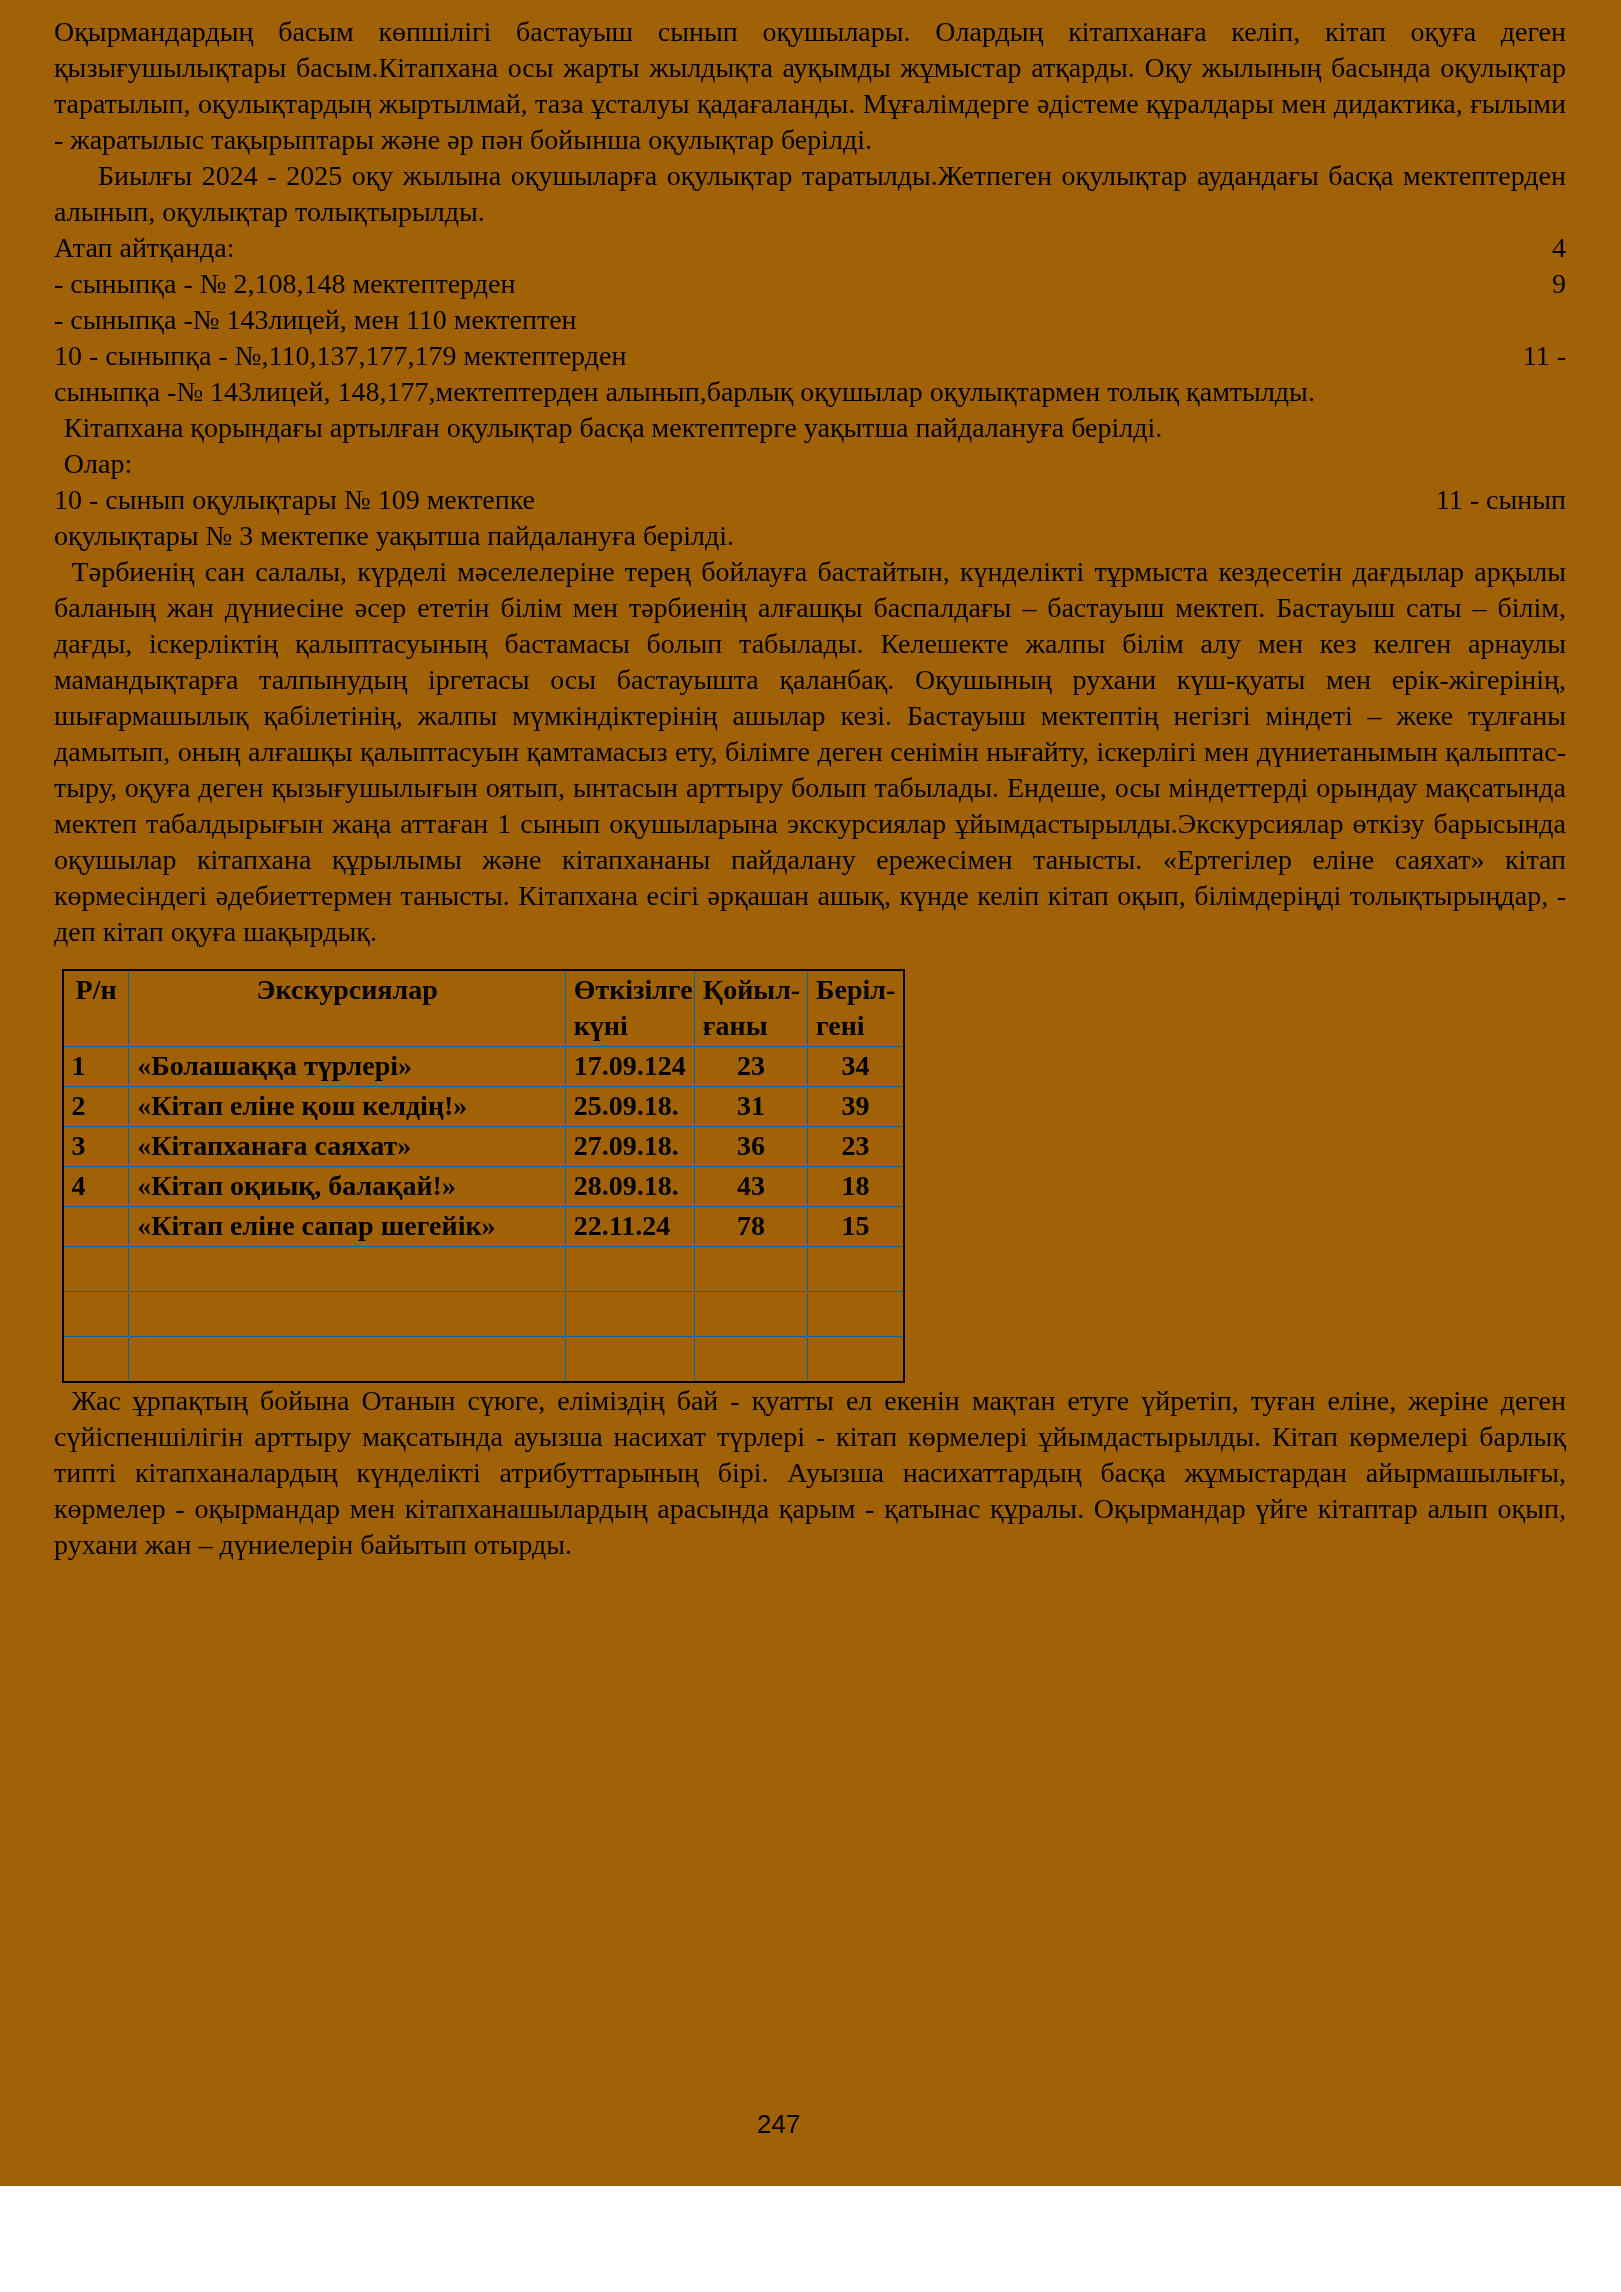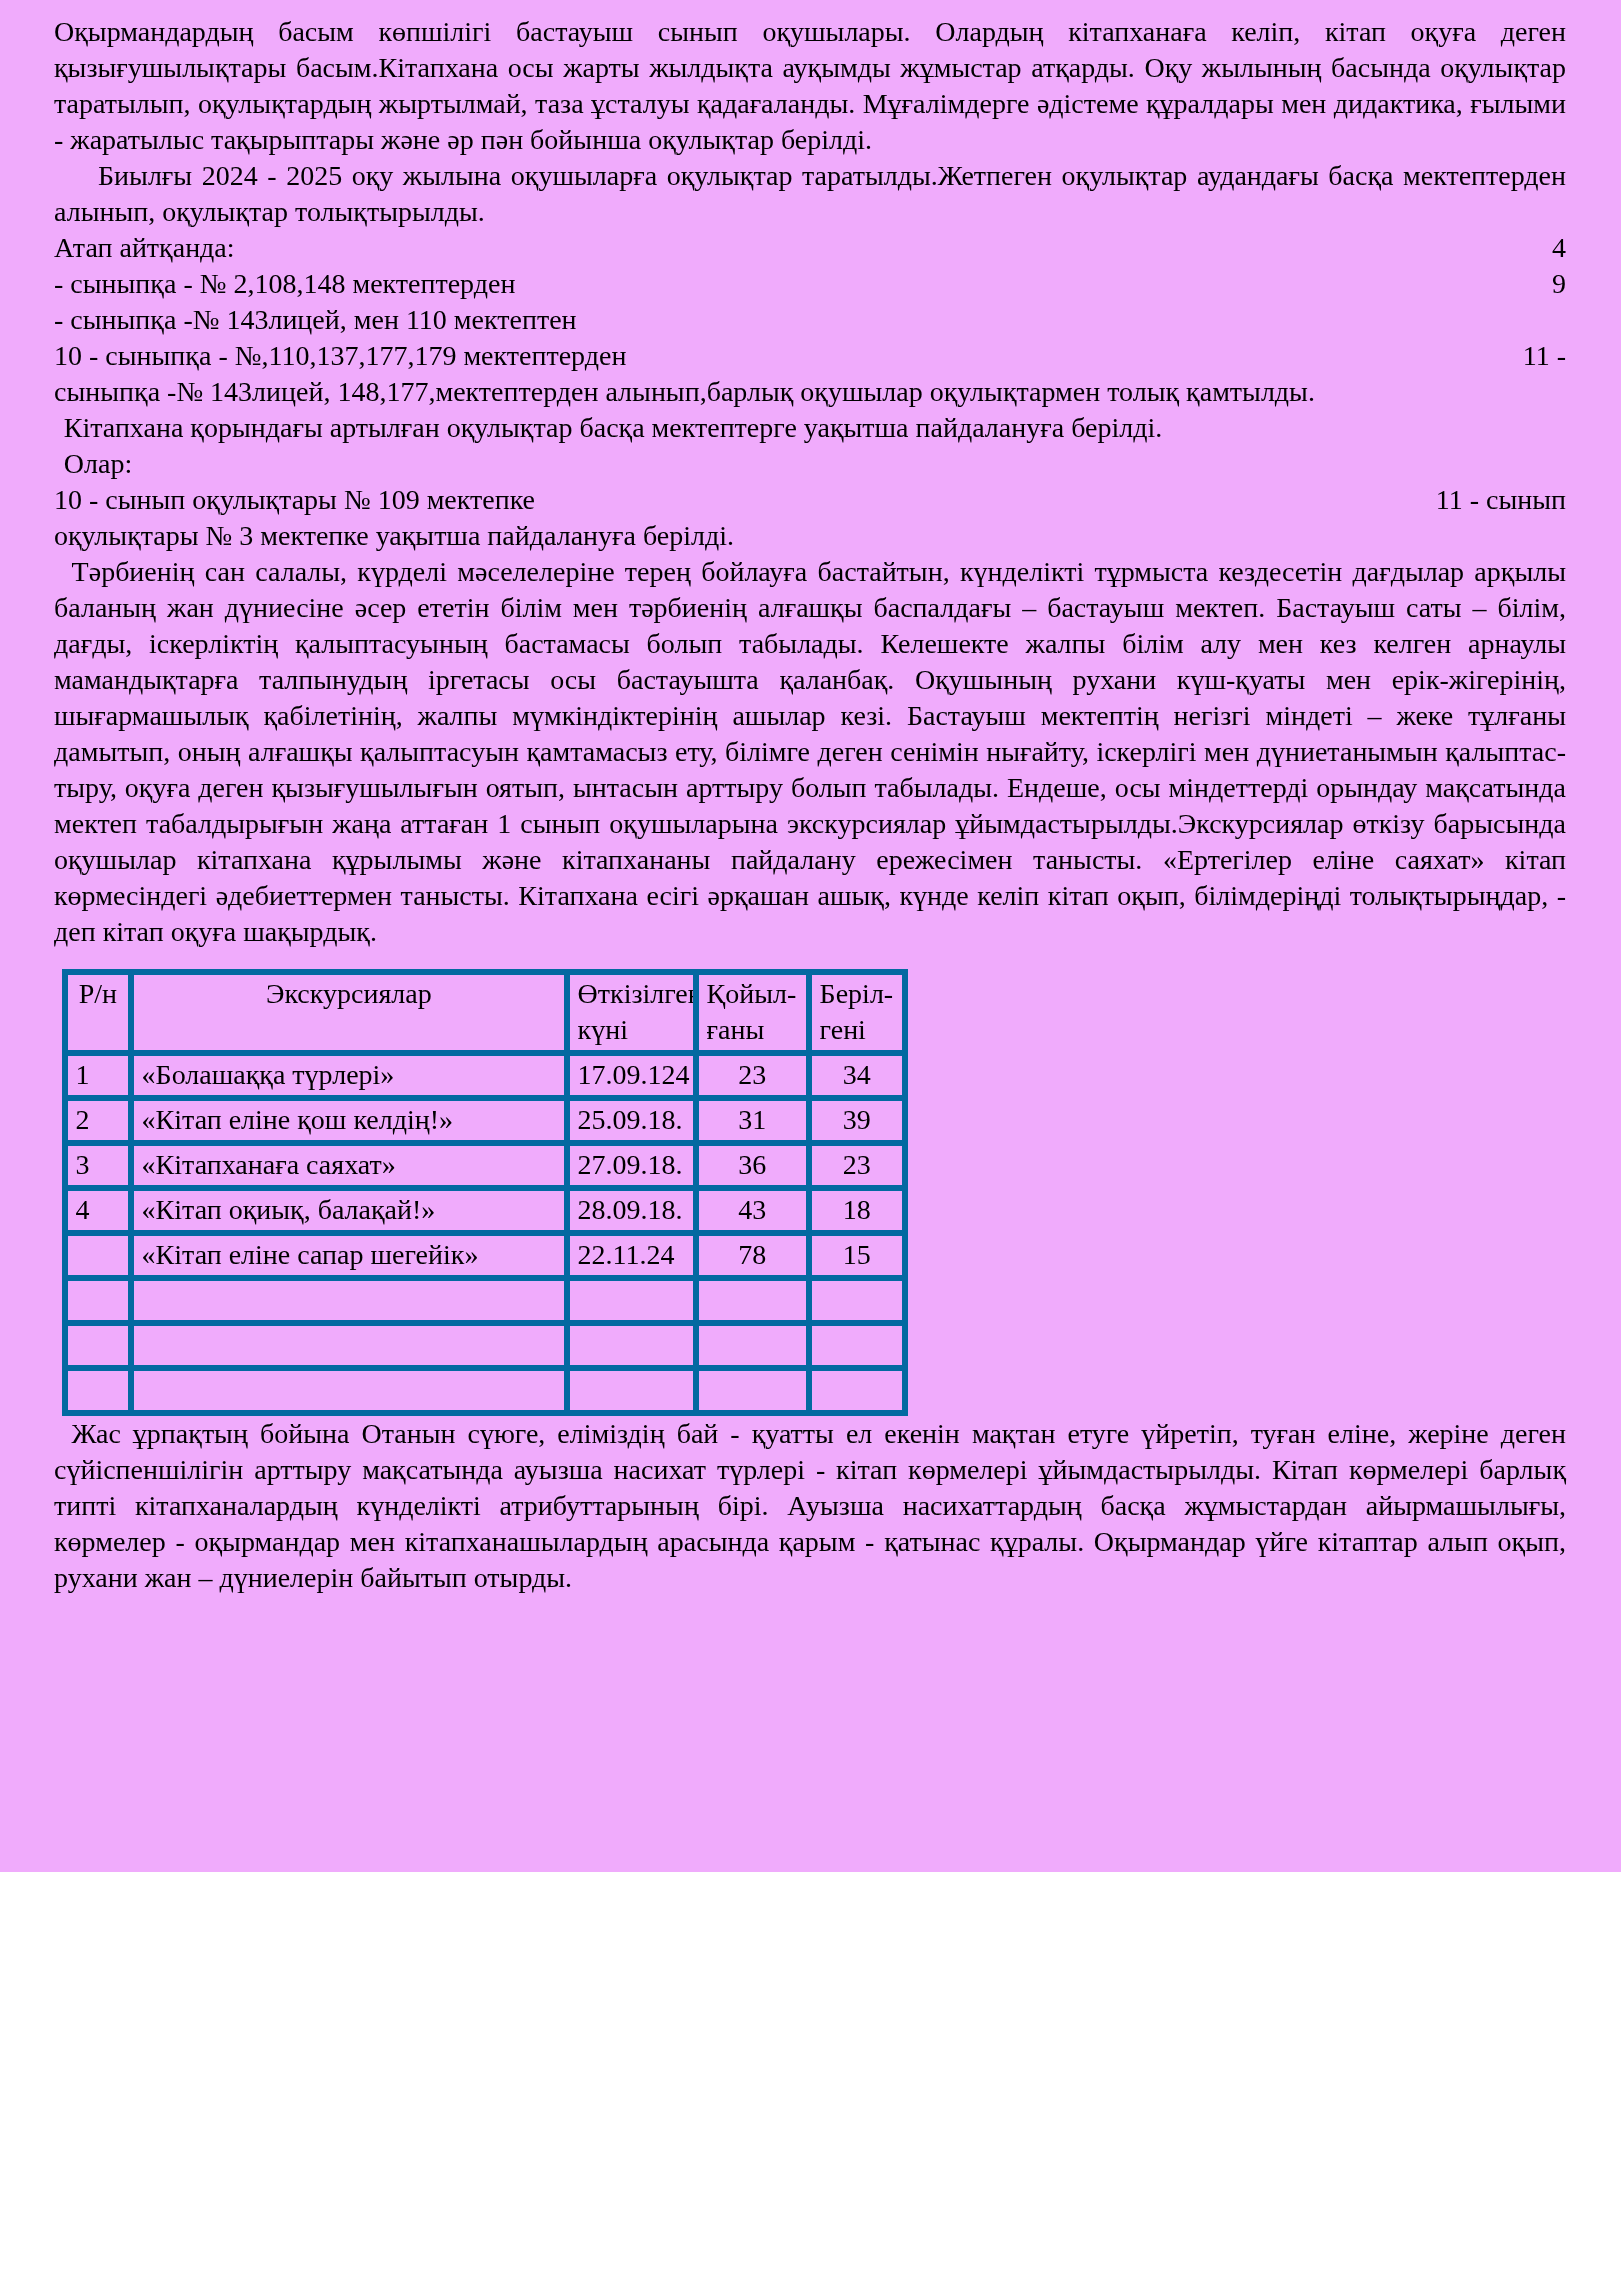--- a/index.html
+++ b/index.html
@@ -1,20 +1,20 @@
 <!DOCTYPE html>
 <html><head>
 <meta charset="utf-8">
 <style>
   html, body { margin: 0; padding: 0; background: #ffffff; }
   .page {
     position: relative;
     width: 1621px;
-    height: 1872px;
-    background: #f0abfc;
+    height: 2186px;
+    background: #a16207;
     color: #000000;
     font-family: "Liberation Serif", "DejaVu Serif", serif;
     font-size: 28px;
     line-height: 36px;
     overflow: hidden;
   }
   .content {
     position: absolute;
     left: 54px;
     top: 13.7px;
@@ -37,22 +37,22 @@
   .line .rt { flex: 0 0 auto; padding-left: 9.8px; }
   .ind1 { padding-left: 9.8px; }
   table.excursions {
     border-collapse: collapse;
     margin: 19.6px 0 0 7.8px;
     width: 843px;
     border: 2.9px solid #000;
     table-layout: fixed;
   }
   table.excursions th, table.excursions td {
-    border: 6px solid #0369a1;
-    font-weight: normal;
+    border: 1px solid #0369a1;
+    font-weight: bold;
     vertical-align: top;
     padding: 1px 7.8px 2px 7.8px;
     text-align: left;
     overflow: hidden;
   }
   col.c1 { width: 66px; }
   col.c2 { width: 436px; }
   col.c3 { width: 129px; }
   col.c4 { width: 113px; }
   col.c5 { width: 96px; }

